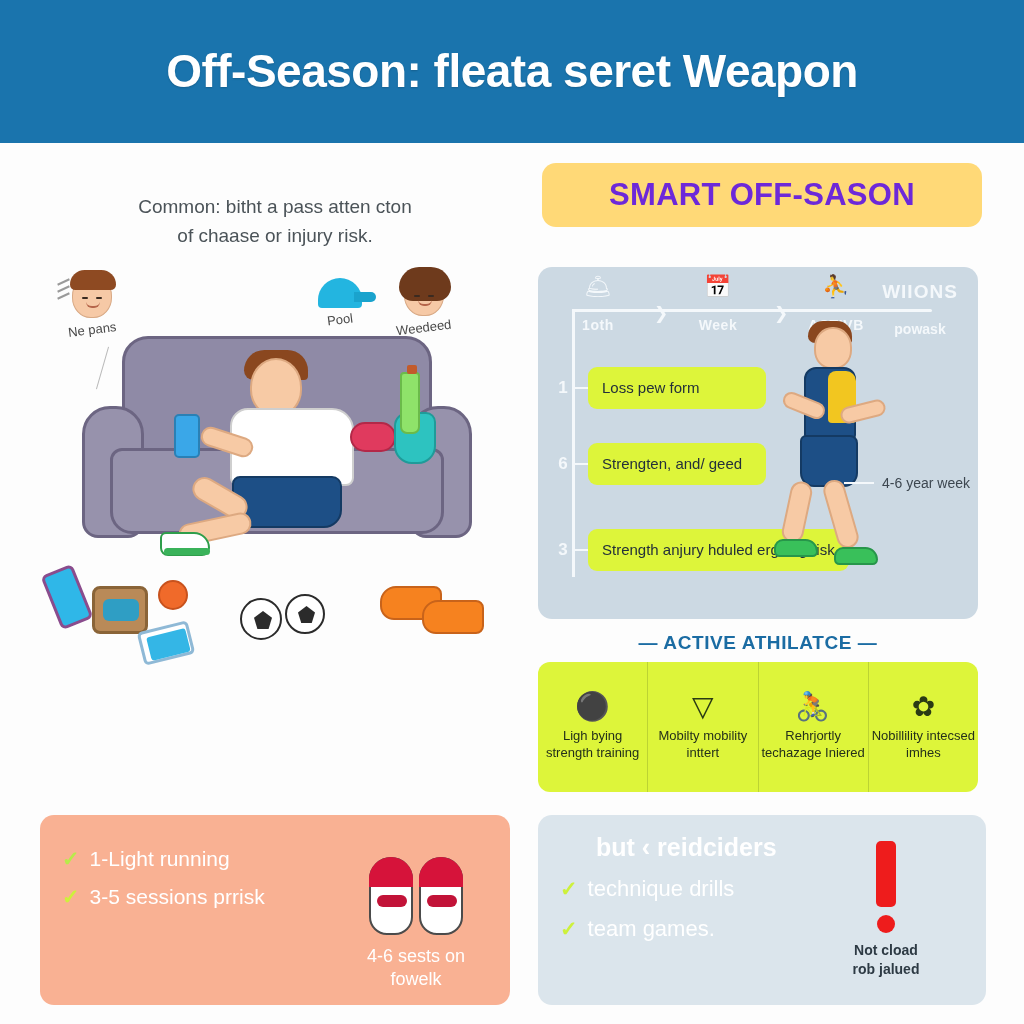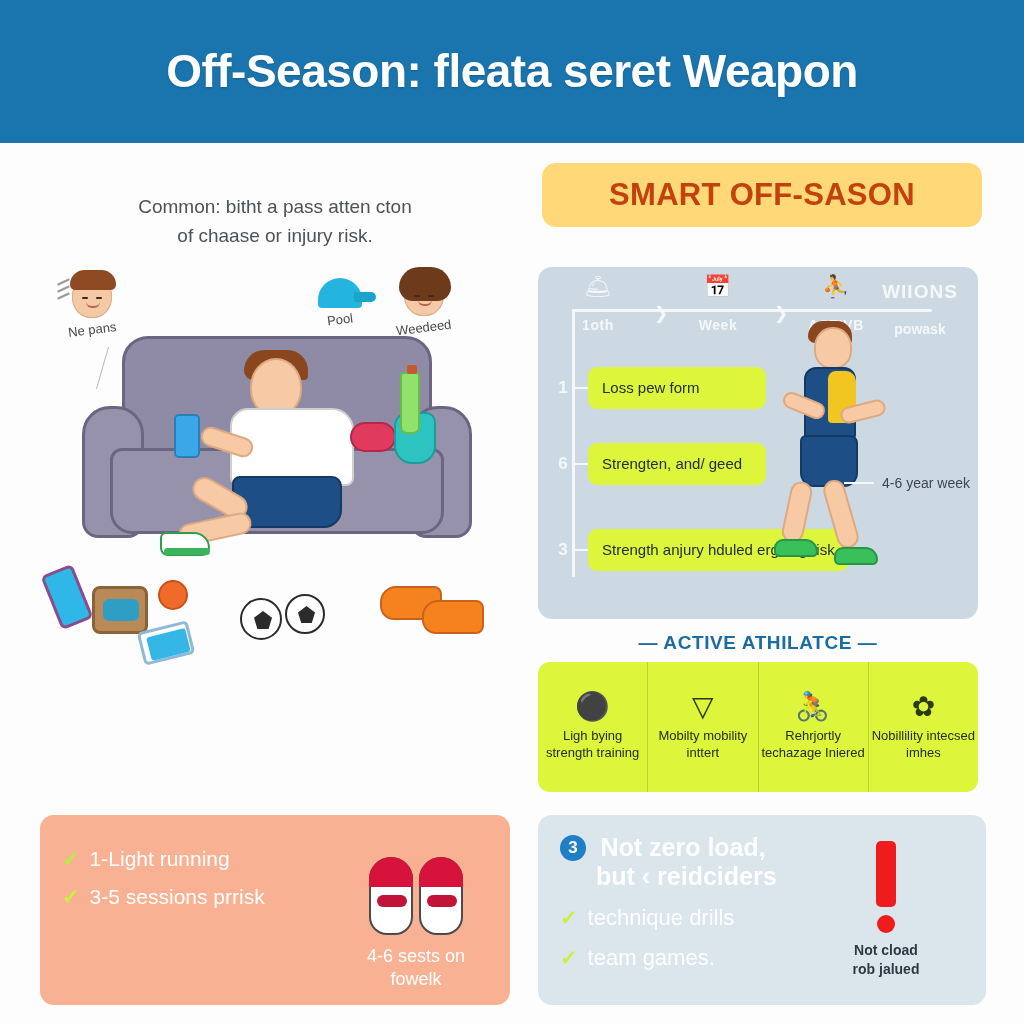--- a/index.html
+++ b/index.html
@@ -25,21 +25,21 @@
 
   
   .col-left  { position:absolute; left:40px;  top:163px; width:470px; }
   .col-right { position:absolute; left:538px; top:163px; width:448px; }
 
   .pill {
     border-radius:14px; text-align:center; padding:14px 10px;
     font-weight:bold; letter-spacing:0.3px;
   }
   .pill-left  { background:#aaddf8; color:#1072b4; font-size:38px; width:360px; margin:0 auto; }
-  .pill-right { background:#ffd977; color:#c2410c; font-size:31px; width:440px; margin:0 auto; }
+  .pill-right { background:#ffd977; color:#6d28d9; font-size:31px; width:440px; margin:0 auto; }
 
   .subcaption {
     margin-top:30px; text-align:center; color:#4b5358;
     font-size:19px; line-height:1.5;
   }
 
   
   .illus { position:relative; width:470px; height:460px; margin-top:18px; }
 
   .callout { position:absolute; text-align:center; }
@@ -460,24 +460,20 @@
         <div class="shoe"></div>
       </div>
       <div class="shoe-cap">
         <div>4-6 sests on</div>
         <div>fowelk</div>
       </div>
     </div>
   </div>
 
   <div class="card-blue">
-    <div>
-      <span class="badge round">3</span>
-      <span class="card-title">Not zero load,</span>
-    </div>
     <div class="card-title" style="margin-left:36px; display:block;">but ‹ reidciders</div>
     <div class="check-row">
       <span class="tick">✓</span>
       <span>technique drills</span>
     </div>
     <div class="check-row">
       <span class="tick">✓</span>
       <span>team games.</span>
     </div>
     <div class="bang-art">

